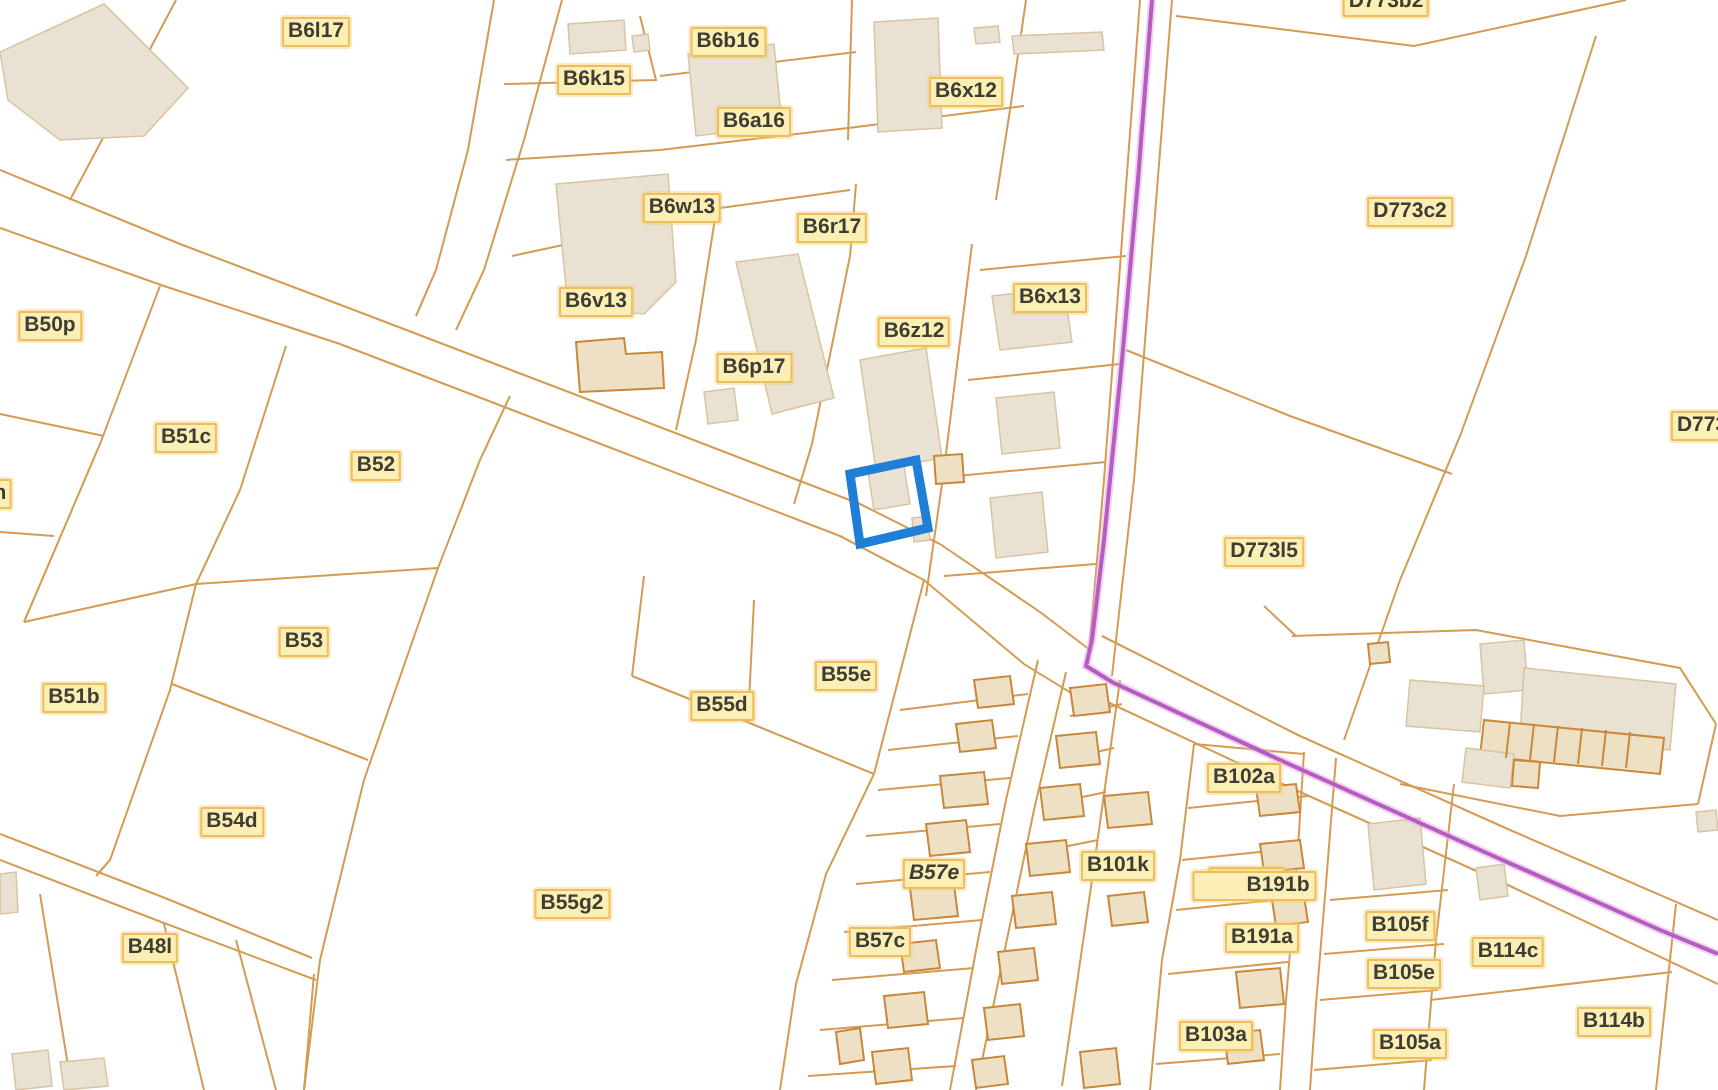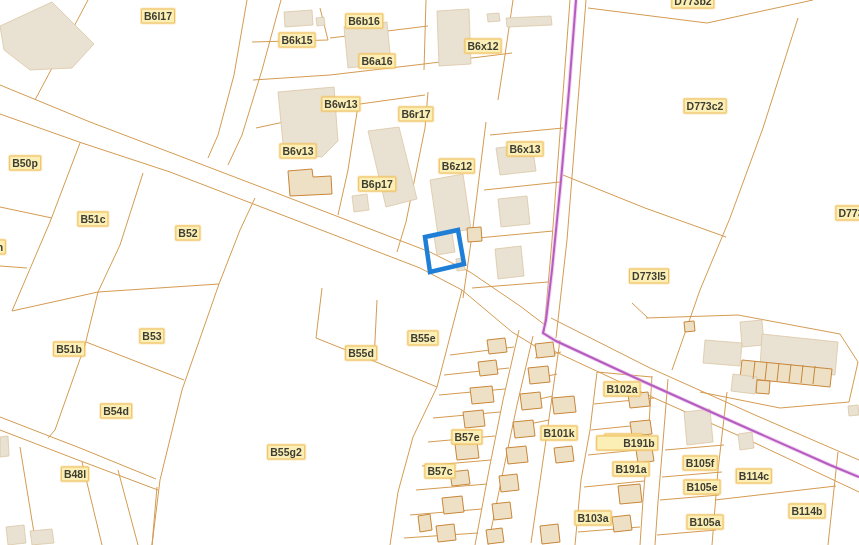--- a/index.html
+++ b/index.html
@@ -186,39 +186,39 @@
       <div class="plabel" style="left: 483px; top: 46px;">B6x12</div>
       <div class="plabel" style="left: 320px; top: 104px; margin-left: 21px;">B6w13</div>
       <div class="plabel" style="left: 416px; top: 114px;">B6r17</div>
       <div class="plabel" style="left: 298px; top: 151px;">B6v13</div>
       <div class="plabel" style="left: 457px; top: 166px;">B6z12</div>
       <div class="plabel" style="left: 525px; top: 149px;">B6x13</div>
       <div class="plabel" style="left: 377px; top: 184px;">B6p17</div>
       <div class="plabel" style="left: 693px; top: 1px;">D773b2</div>
       <div class="plabel" style="left: 705px; top: 106px;">D773c2</div>
       <div class="plabel" style="left: 851px; top: 213px;">D773</div>
-      <div class="plabel" style="left: 649px; top: 276px;">D773l5</div>
+      <div class="plabel" style="left: 632px; top: 276px;">D773l5</div>
       <div class="plabel" style="left: 25px; top: 163px;">B50p</div>
       <div class="plabel" style="left: 93px; top: 219px;">B51c</div>
       <div class="plabel" style="left: 188px; top: 233px;">B52</div>
       <div class="plabel" style="left: 0px; top: 247px;">n</div>
-      <div class="plabel" style="left: 37px; top: 349px; margin-left: 32px;">B51b</div>
-      <div class="plabel" style="left: 152px; top: 321px; margin-top: 15px;">B53</div>
+      <div class="plabel" style="left: 37px; top: 349px;">B51b</div>
+      <div class="plabel" style="left: 152px; top: 321px;">B53</div>
       <div class="plabel" style="left: 116px; top: 411px; text-align: center;">B54d</div>
       <div class="plabel" style="left: 27px; top: 474px; margin-left: 48px;">B48l</div>
       <div class="plabel" style="left: 361px; top: 306px; margin-top: 47px;">B55d</div>
       <div class="plabel" style="left: 423px; top: 338px;">B55e</div>
       <div class="plabel" style="left: 286px; top: 452px;">B55g2</div>
-      <div class="plabel" style="left: 467px; top: 437px;">B57e</div>
+      <div class="plabel" style="left: 467px; top: 437px; font-style: italic;">B57e</div>
       <div class="plabel" style="left: 440px; top: 471px;">B57c</div>
       <div class="plabel" style="left: 559px; top: 433px;">B101k</div>
       <div class="plabel" style="left: 622px; top: 389px;">B102a</div>
       <div class="plabel" style="left: 623px; top: 441px; font-style: italic;">B102b</div>
       <div class="plabel" style="left: 627px; top: 443px; padding-left: 26px;">B191b</div>
       <div class="plabel" style="left: 631px; top: 469px;">B191a</div>
-      <div class="plabel" style="left: 593px; top: 518px;">B103a</div>
+      <div class="plabel" style="left: 608px; top: 518px;">B103a</div>
       <div class="plabel" style="left: 700px; top: 463px;">B105f</div>
       <div class="plabel" style="left: 702px; top: 487px;">B105e</div>
       <div class="plabel" style="left: 705px; top: 522px;">B105a</div>
       <div class="plabel" style="left: 754px; top: 476px;">B114c</div>
       <div class="plabel" style="left: 807px; top: 511px;">B114b</div>
     </div>
 </div>
 
 </body></html>

